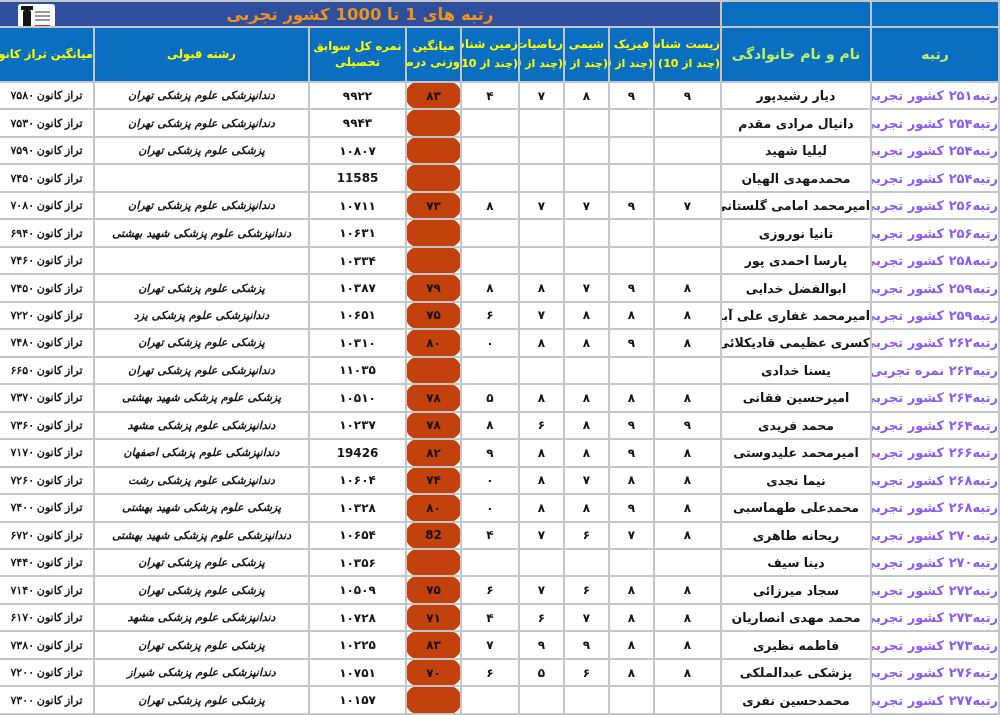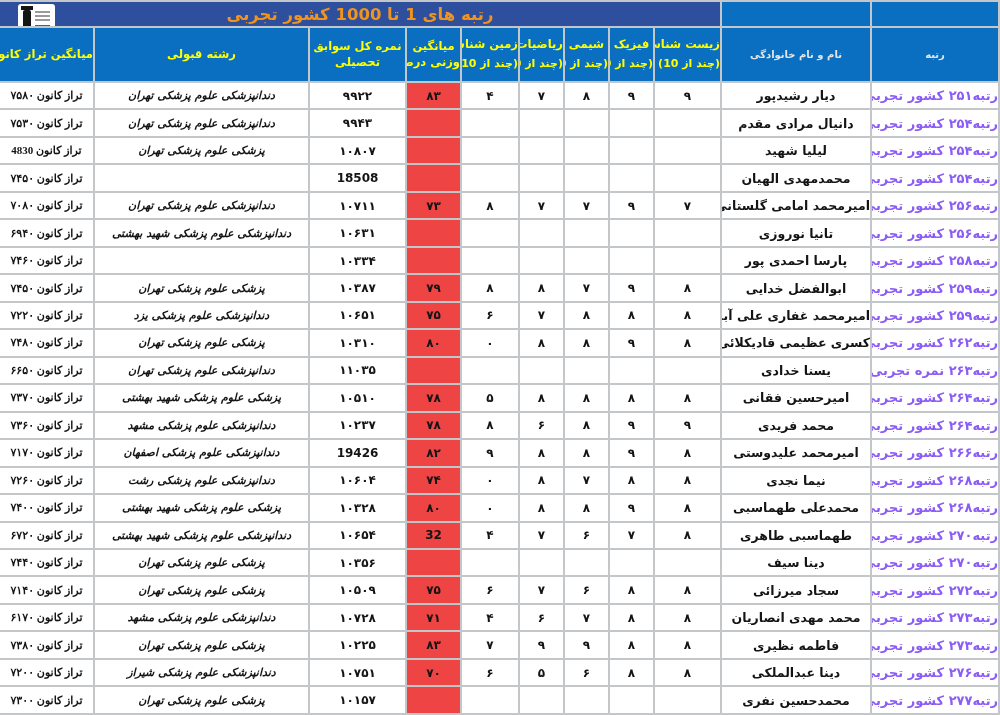--- a/index.html
+++ b/index.html
@@ -17,29 +17,29 @@
   td.top-title { background:#2d4f9e; color:#f0941e; font-weight:bold;
          font-size:16.5px; position:relative; }
   td.top-side  { background:#0a6fc0; }
 
   
   tr.header-row { height:55px; }
   .rank-table th { background:#0a6fc0; color:#ffff00; font-weight:bold;
          font-size:11.5px; line-height:1.35; }
   th .h-main { display:block; }
   th .h-note { display:block; font-size:11px; margin-top:4px;margin-left:36px; }
-  th.h-white { color:#e5e5e5; font-size:10px; }
+  th.h-white { color:#bef264; font-size:14px; }
 
   
   tbody tr { height:27px; }
   tbody td { background:#ffffff; color:#141414; font-weight:bold;
          font-size:12px; }
   td.c-rank { color:#8b5cf6; font-size:13px; }
   td.c-name { font-size:12.5px; }
-  td.c-avg  { background:#ef4444; }
+  td.c-avg  { background:#c2410c;border-radius:12px; }
   td.c-field { font-size:11px;font-style:italic; }
   td.c-kanoon { font-size:11px;font-family:Liberation Serif, serif; }
 
   
   .logo { position:absolute; left:18px; top:2px; width:37px; height:30px;
           background:#ffffff; border-radius:3px; direction:ltr; }
   .logo .grad-cap  { position:absolute; left:3px; top:2px; width:12px; height:4px;
           background:#151515; }
   .logo .grad-body { position:absolute; left:5px; top:6px; width:8px; height:21px;
           background:#151515; border-radius:2px 2px 1px 1px; }
@@ -160,33 +160,33 @@
         <td class="c-rank">رتبه۲۵۴ کشور تجربی</td>
         <td class="c-name">لیلیا شهید</td>
         <td class="c-num"></td>
         <td class="c-num"></td>
         <td class="c-num"></td>
         <td class="c-num"></td>
         <td class="c-num"></td>
         <td class="c-avg"></td>
         <td class="c-total">۱۰۸۰۷</td>
         <td class="c-field">پزشکی علوم پزشکی تهران</td>
-        <td class="c-kanoon">تراز کانون 4830</td>
+        <td class="c-kanoon">تراز کانون ۷۵۹۰</td>
       </tr>
 
       <tr>
         <td class="c-rank">رتبه۲۵۴ کشور تجربی</td>
         <td class="c-name">محمدمهدی الهیان</td>
         <td class="c-num"></td>
         <td class="c-num"></td>
         <td class="c-num"></td>
         <td class="c-num"></td>
         <td class="c-num"></td>
         <td class="c-avg"></td>
-        <td class="c-total">18508</td>
+        <td class="c-total">11585</td>
         <td class="c-field"></td>
         <td class="c-kanoon">تراز کانون ۷۴۵۰</td>
       </tr>
 
       <tr>
         <td class="c-rank">رتبه۲۵۶ کشور تجربی</td>
         <td class="c-name">امیرمحمد امامی گلستانی</td>
         <td class="c-num">۷</td>
         <td class="c-num">۹</td>
         <td class="c-num">۷</td>
@@ -347,27 +347,27 @@
         <td class="c-num">۸</td>
         <td class="c-num">۰</td>
         <td class="c-avg">۸۰</td>
         <td class="c-total">۱۰۳۲۸</td>
         <td class="c-field">پزشکی علوم پزشکی شهید بهشتی</td>
         <td class="c-kanoon">تراز کانون ۷۴۰۰</td>
       </tr>
 
       <tr>
         <td class="c-rank">رتبه۲۷۰ کشور تجربی</td>
-        <td class="c-name">طهماسبی طاهری</td>
+        <td class="c-name">ریحانه طاهری</td>
         <td class="c-num">۸</td>
         <td class="c-num">۷</td>
         <td class="c-num">۶</td>
         <td class="c-num">۷</td>
         <td class="c-num">۴</td>
-        <td class="c-avg">32</td>
+        <td class="c-avg">82</td>
         <td class="c-total">۱۰۶۵۴</td>
         <td class="c-field">دندانپزشکی علوم پزشکی شهید بهشتی</td>
         <td class="c-kanoon">تراز کانون ۶۷۲۰</td>
       </tr>
 
       <tr>
         <td class="c-rank">رتبه۲۷۰ کشور تجربی</td>
         <td class="c-name">دینا سیف</td>
         <td class="c-num"></td>
         <td class="c-num"></td>
@@ -417,21 +417,21 @@
         <td class="c-num">۹</td>
         <td class="c-num">۷</td>
         <td class="c-avg">۸۳</td>
         <td class="c-total">۱۰۲۲۵</td>
         <td class="c-field">پزشکی علوم پزشکی تهران</td>
         <td class="c-kanoon">تراز کانون ۷۳۸۰</td>
       </tr>
 
       <tr>
         <td class="c-rank">رتبه۲۷۶ کشور تجربی</td>
-        <td class="c-name">دینا عبدالملکی</td>
+        <td class="c-name">پزشکی عبدالملکی</td>
         <td class="c-num">۸</td>
         <td class="c-num">۸</td>
         <td class="c-num">۶</td>
         <td class="c-num">۵</td>
         <td class="c-num">۶</td>
         <td class="c-avg">۷۰</td>
         <td class="c-total">۱۰۷۵۱</td>
         <td class="c-field">دندانپزشکی علوم پزشکی شیراز</td>
         <td class="c-kanoon">تراز کانون ۷۲۰۰</td>
       </tr>

